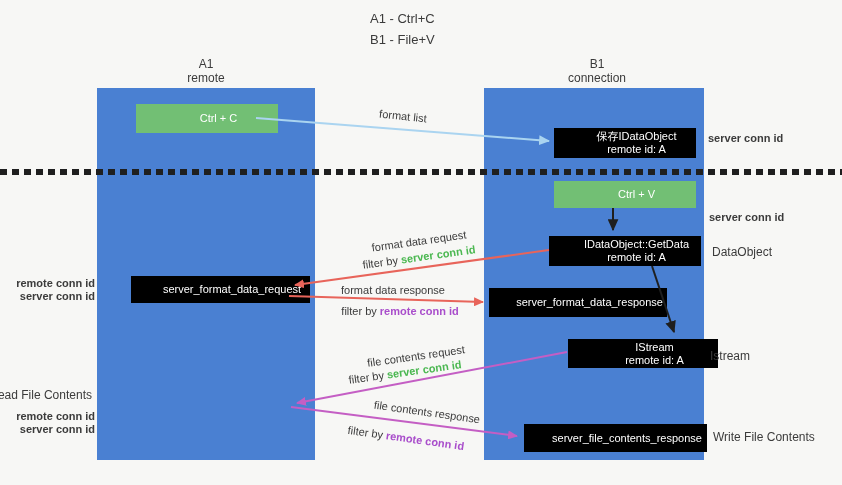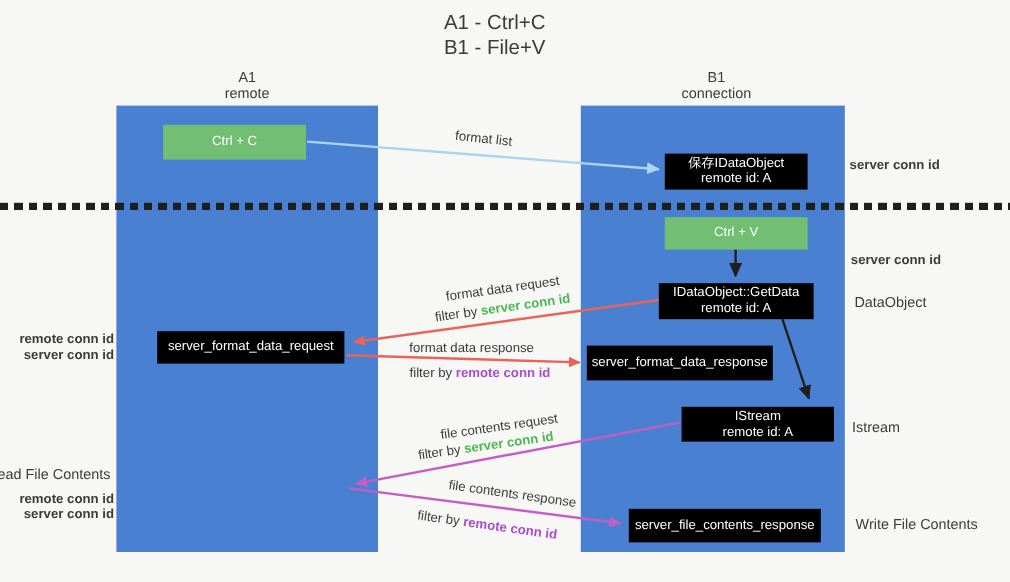--- a/index.html
+++ b/index.html
@@ -1,24 +1,24 @@
 <!DOCTYPE html>
 <html><head>
 <meta charset="utf-8">
 <style>
   html,body{margin:0;padding:0;background:#f7f7f5;}
   .canvas{position:relative;width:842px;height:485px;background:#f7f7f5;
           font-family:"Liberation Sans",sans-serif;overflow:hidden;}
-  .title{position:absolute;left:370px;top:8px;font-size:17px;line-height:21px;color:#3b3b3b;}
+  .title{position:absolute;left:370px;top:8px;font-size:13px;line-height:21px;color:#3b3b3b;}
   .col-header{position:absolute;width:140px;text-align:center;font-size:12px;line-height:14px;color:#3b3b3b;z-index:1;}
   .lane{position:absolute;background:#4a80d2;z-index:1;}
   .dashline{position:absolute;left:0;top:169px;width:842px;height:6px;z-index:3;
             background:repeating-linear-gradient(90deg,#1f1f1f 0 7px,transparent 7px 12px);}
   .node{position:absolute;display:flex;flex-direction:column;align-items:center;justify-content:center;
-        color:#ffffff;font-size:11px;line-height:13px;text-align:center;white-space:nowrap;z-index:2;}
+        color:#ffffff;font-size:11px;line-height:13px;text-align:center;white-space:nowrap;z-index:2;padding-left:23px;}
   .node.green{background:#72bf74;}
   .node.orange{background:#000000;}
   svg.arrows{position:absolute;left:0;top:0;z-index:4;pointer-events:none;}
   .lbl{position:absolute;font-size:11px;color:#3b3b3b;white-space:nowrap;z-index:5;
        transform-origin:center;}
   .lbl.ctr{transform:translate(-50%,-50%);}
   .green-t{color:#4cb852;font-weight:bold;}
   .purple-t{color:#a94ecb;font-weight:bold;}
   .side{position:absolute;font-size:12px;color:#3b3b3b;white-space:nowrap;z-index:5;}
   .side.small{font-size:11px;}

